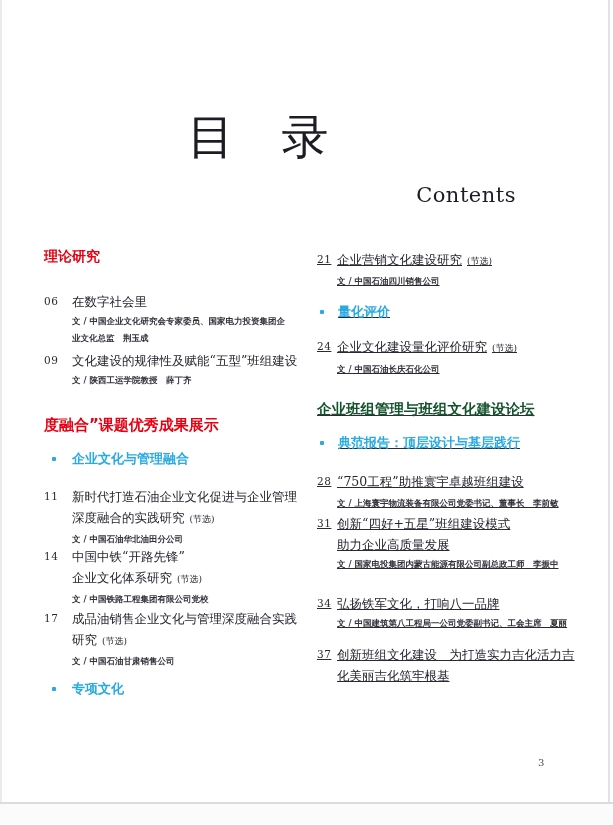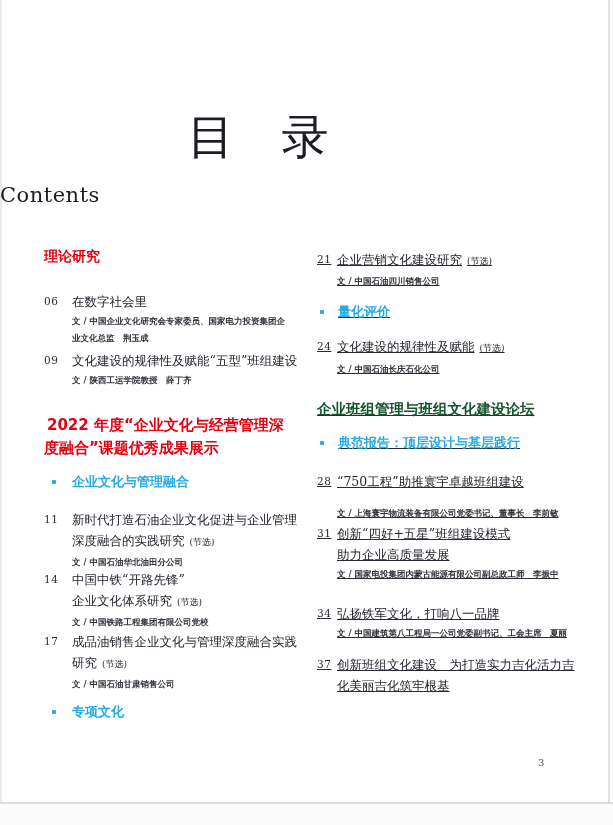--- a/index.html
+++ b/index.html
@@ -21,21 +21,21 @@
   .edge-bottom{ position:absolute; left:0; top:802px; width:613px; height:2px; background:#dcdce0; }
   .below-edge { position:absolute; left:0; top:804px; width:613px; height:21px; background:#fbfbfc; }
 
   .cn-title {
     position: absolute; top: 112px; left: 0; width: 516px;
     display: flex; justify-content: center; gap: 47px;
     font-size: 47px; line-height: 1.05; color: #1c1c24;
   }
   .en-title {
     position: absolute; top: 183px; left: 0; width: 516px;
-    text-align: left; font-size: 21px; letter-spacing: 0.5px; color: #1c1c24;
+    text-align: right; font-size: 21px; letter-spacing: 0.5px; color: #1c1c24;
   }
 
   .col { position: absolute; top: 243px; padding-top: 6px; }
   .col-left  { left: 44px;  width: 252px; }
   .col-right { left: 317px; width: 276px; text-decoration: underline; }
 
   .h-red {
     font-family: "DejaVu Sans", "Liberation Sans", sans-serif;
     font-weight: bold; color: var(--red);
     font-size: 14px; line-height: 15px; white-space: nowrap;
@@ -109,21 +109,20 @@
 
   <div class="item" style="margin-top:3px">
     <span class="num">09</span>
     <div class="body">
       <div class="t"><span class="tl">文化建设的规律性及赋能“五型”班组建设</span></div>
       <div class="au">文 / 陕西工运学院教授　薛丁齐</div>
     </div>
   </div>
 
   <h2 class="h-red h-big" style="margin-top:25px">
-    <span class="hl first">2022 年度“企业文化与经营管理深</span>
     <span class="hl">度融合”课题优秀成果展示</span>
   </h2>
 
   <div class="sub" style="margin-top:15px">
     <span class="bullet"></span>
     <span class="sub-label">企业文化与管理融合</span>
   </div>
 
   <div class="item" style="margin-top:20px">
     <span class="num">11</span>
@@ -170,37 +169,37 @@
   </div>
 
   <div class="sub" style="margin-top:15px">
     <span class="bullet"></span>
     <span class="sub-label">量化评价</span>
   </div>
 
   <div class="item" style="margin-top:17px">
     <span class="num">24</span>
     <div class="body">
-      <div class="t"><span class="tl">文化建设的规律性及赋能</span><span class="note">(节选)</span></div>
+      <div class="t"><span class="tl">企业文化建设量化评价研究</span><span class="note">(节选)</span></div>
       <div class="au" style="margin-top:2px">文 / 中国石油长庆石化公司</div>
     </div>
   </div>
 
   <h2 class="h-forum" style="margin-top:23px">企业班组管理与班组文化建设论坛</h2>
 
   <div class="sub" style="margin-top:19px">
     <span class="bullet"></span>
     <span class="sub-label">典范报告：顶层设计与基层践行</span>
   </div>
 
   <div class="item" style="margin-top:21px">
     <span class="num">28</span>
     <div class="body">
       <div class="t"><span class="tl">“750工程”助推寰宇卓越班组建设</span></div>
-      <div class="au" style="margin-top:13px">文 / 上海寰宇物流装备有限公司党委书记、董事长　李前敏</div>
+      <div class="au" style="margin-top:3px">文 / 上海寰宇物流装备有限公司党委书记、董事长　李前敏</div>
     </div>
   </div>
 
   <div class="item" style="margin-top:1px">
     <span class="num">31</span>
     <div class="body">
       <div class="t"><span class="tl">创新“四好+五星”班组建设模式</span></div>
       <div class="t"><span class="tl">助力企业高质量发展</span></div>
       <div class="au">文 / 国家电投集团内蒙古能源有限公司副总政工师　李振中</div>
     </div>

